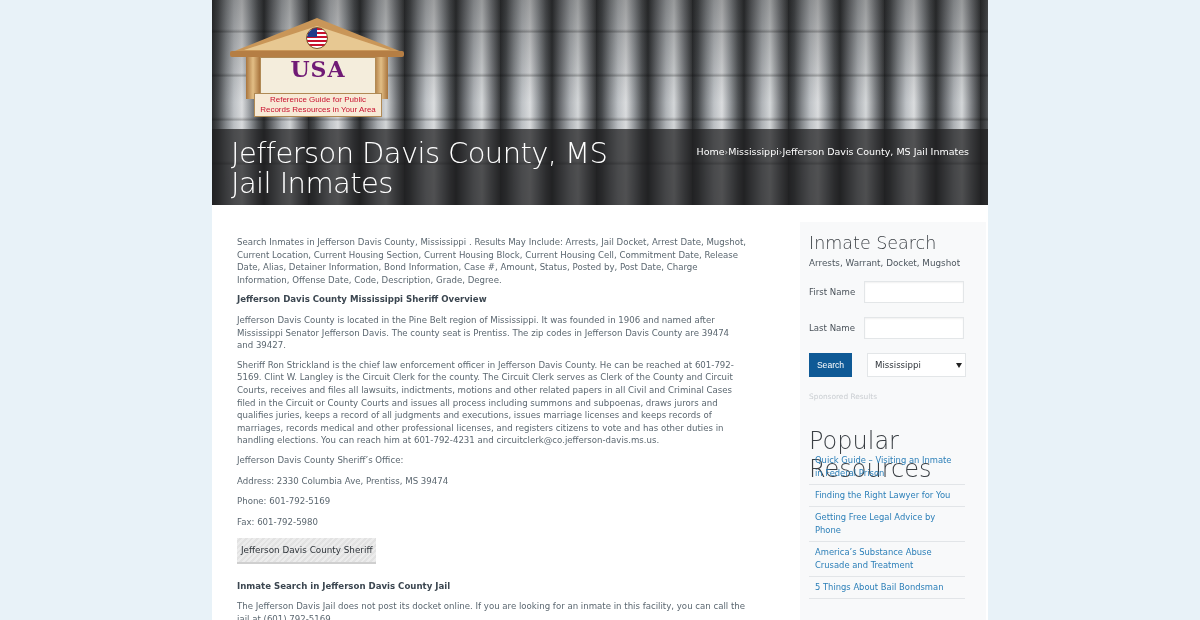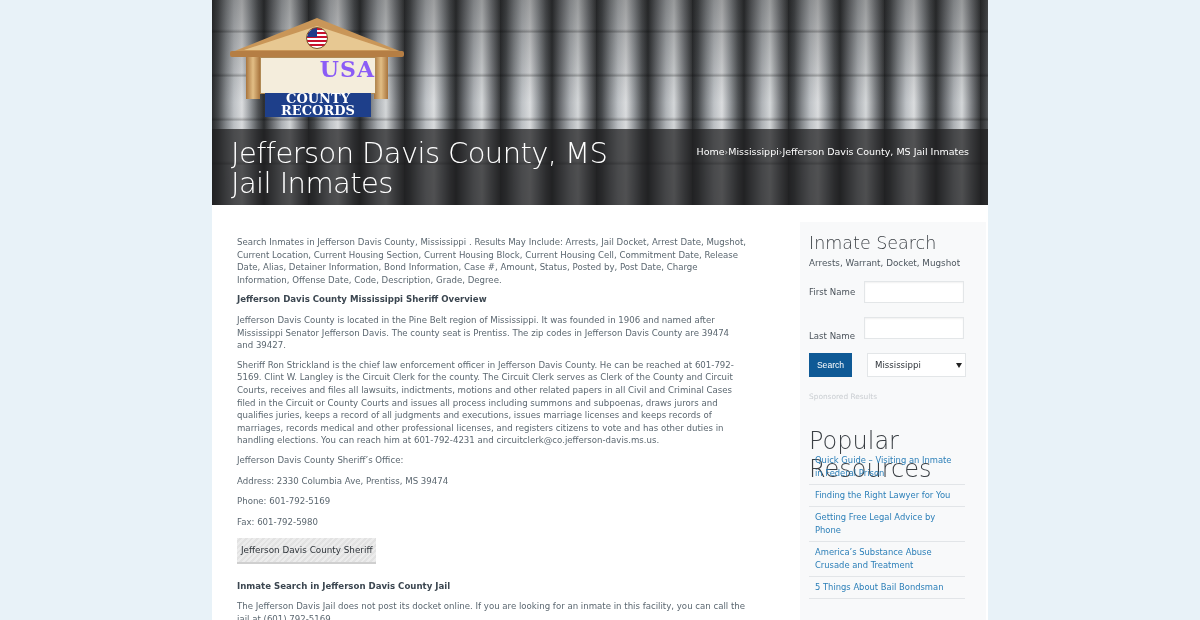--- a/index.html
+++ b/index.html
@@ -62,21 +62,21 @@
     background: repeating-linear-gradient(180deg, #c8102e 0px, #c8102e 2px, #ffffff 2px, #ffffff 4px);
     border: 1px solid #7a5a30; overflow: hidden;
   }
   .logo-flag::before { content: ""; position: absolute; left: 0; top: 0; width: 10px; height: 9px; background: #1f3a8a; }
   .col { position: absolute; top: 39px; width: 14px; height: 42px; background: linear-gradient(90deg,#a8743d,#e2be85,#a8743d); }
   .col.l { left: 16px; } .col.r { left: 144px; }
   .logo-sign {
     position: absolute; left: 30px; top: 39px; width: 114px; height: 35px;
     background: #f4eddc; border: 1px solid #b08a55; text-align: center;
   }
-  .logo-usa { display: block; color: #8b5cf6; font-family: "DejaVu Serif", serif; font-weight: bold; font-size: 22px; line-height: 20px; margin-top: 1px; letter-spacing: 1px; text-align: right; }
+  .logo-usa { display: block; color: #701a75; font-family: "DejaVu Serif", serif; font-weight: bold; font-size: 22px; line-height: 20px; margin-top: 1px; letter-spacing: 1px; }
   .logo-county { display: block; color: #ffffff; background: #1e3f8a; font-family: "DejaVu Serif", serif; font-weight: bold; font-size: 13px; line-height: 12px; margin: 14px 4px 0; }
   .logo-tag {
     position: absolute; left: 24px; top: 75px; width: 126px; height: 21px;
     background: #f7ead6; border: 1px solid #b08a55; text-align: center;
     color: #c8102e; font-family: "Liberation Sans", sans-serif; font-size: 8px; line-height: 9.5px; padding-top: 1px;
   }
 
   
   .main {
     position: absolute; left: 25px; top: 236px; width: 510px;
@@ -130,20 +130,24 @@
     <a class="logo">
       <div class="logo-roof"></div>
       <div class="logo-roof-inner"></div>
       <div class="logo-flag"></div>
       <div class="logo-beam"></div>
       <div class="col l"></div>
       <div class="col r"></div>
       <div class="logo-sign">
         <span class="logo-usa">USA</span>
         <span class="logo-county">COUNTY RECORDS</span>
+      </div>
+      <div class="logo-tag">
+        <div>Reference Guide for Public</div>
+        <div>Records Resources in Your Area</div>
       </div>
     </a>
 
     <div class="hero-band"></div>
     <h1 class="hero-title">Jefferson Davis County, MS Jail Inmates</h1>
 
     <nav class="breadcrumb">
       <a>Home</a>
       <span class="bc-sep">›</span>
       <a>Mississippi</a>
@@ -166,21 +170,21 @@
     <p>The Jefferson Davis Jail does not post its docket online. If you are looking for an inmate in this facility, you can call the jail at (601) 792-5169.</p>
   </main>
 
   <aside class="sidebar">
     <h3 class="sb-title" style="top:11px;">Inmate Search</h3>
     <div class="sb-sub">Arrests, Warrant, Docket, Mugshot</div>
 
     <label class="sb-label" style="top:65px;">First Name</label>
     <input class="sb-input" style="top: 59px;" type="text" value="">
 
-    <label class="sb-label" style="top:109px;">Last Name</label>
+    <label class="sb-label" style="top:101px;">Last Name</label>
     <input class="sb-input" style="top: 95px;" type="text" value="">
 
     <button class="sb-search">Search</button>
     <div class="sb-select">
       <span>Mississippi</span>
       <span class="sb-caret"></span>
     </div>
 
     <div class="sb-sponsored">Sponsored Results</div>
 

